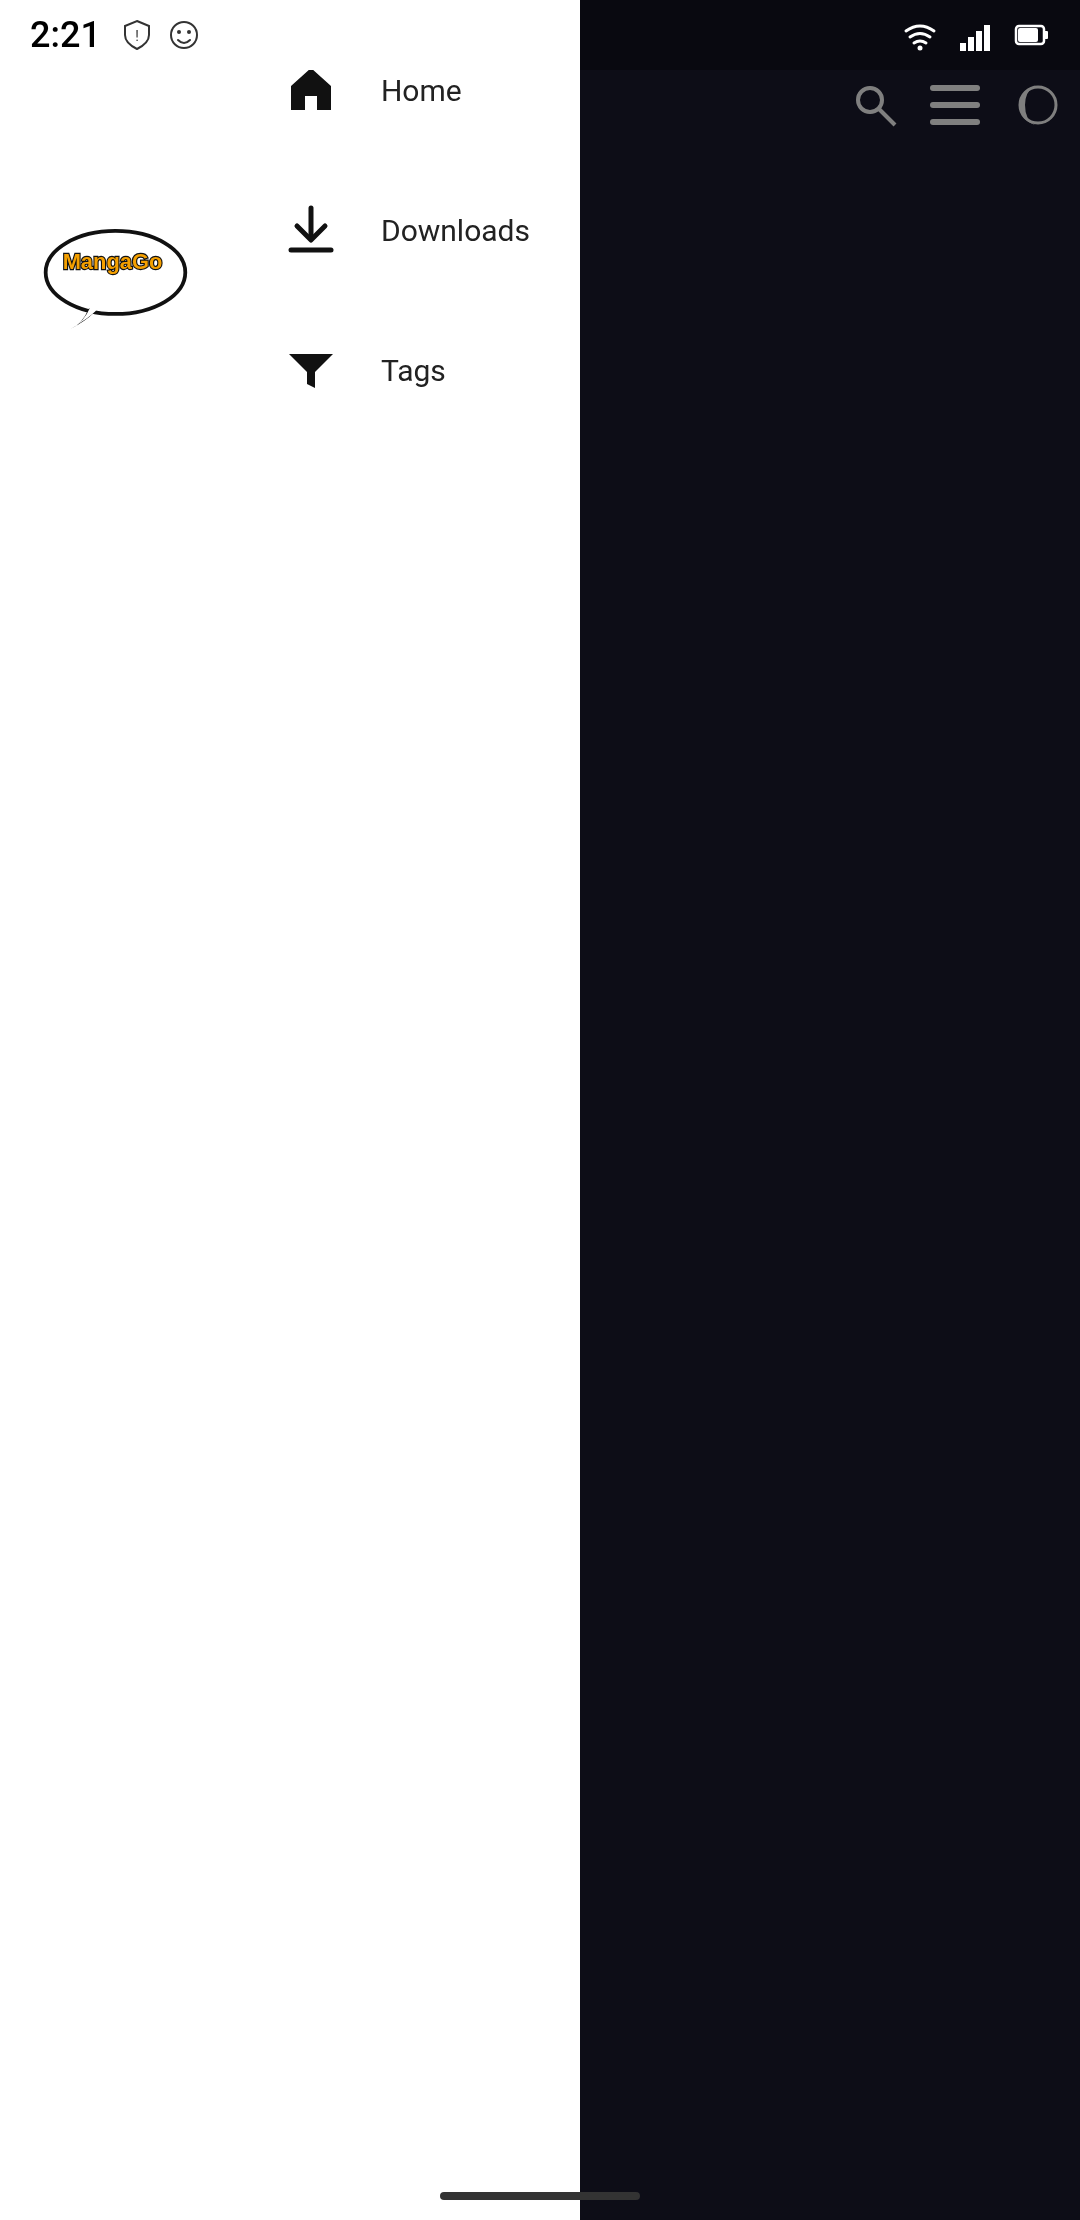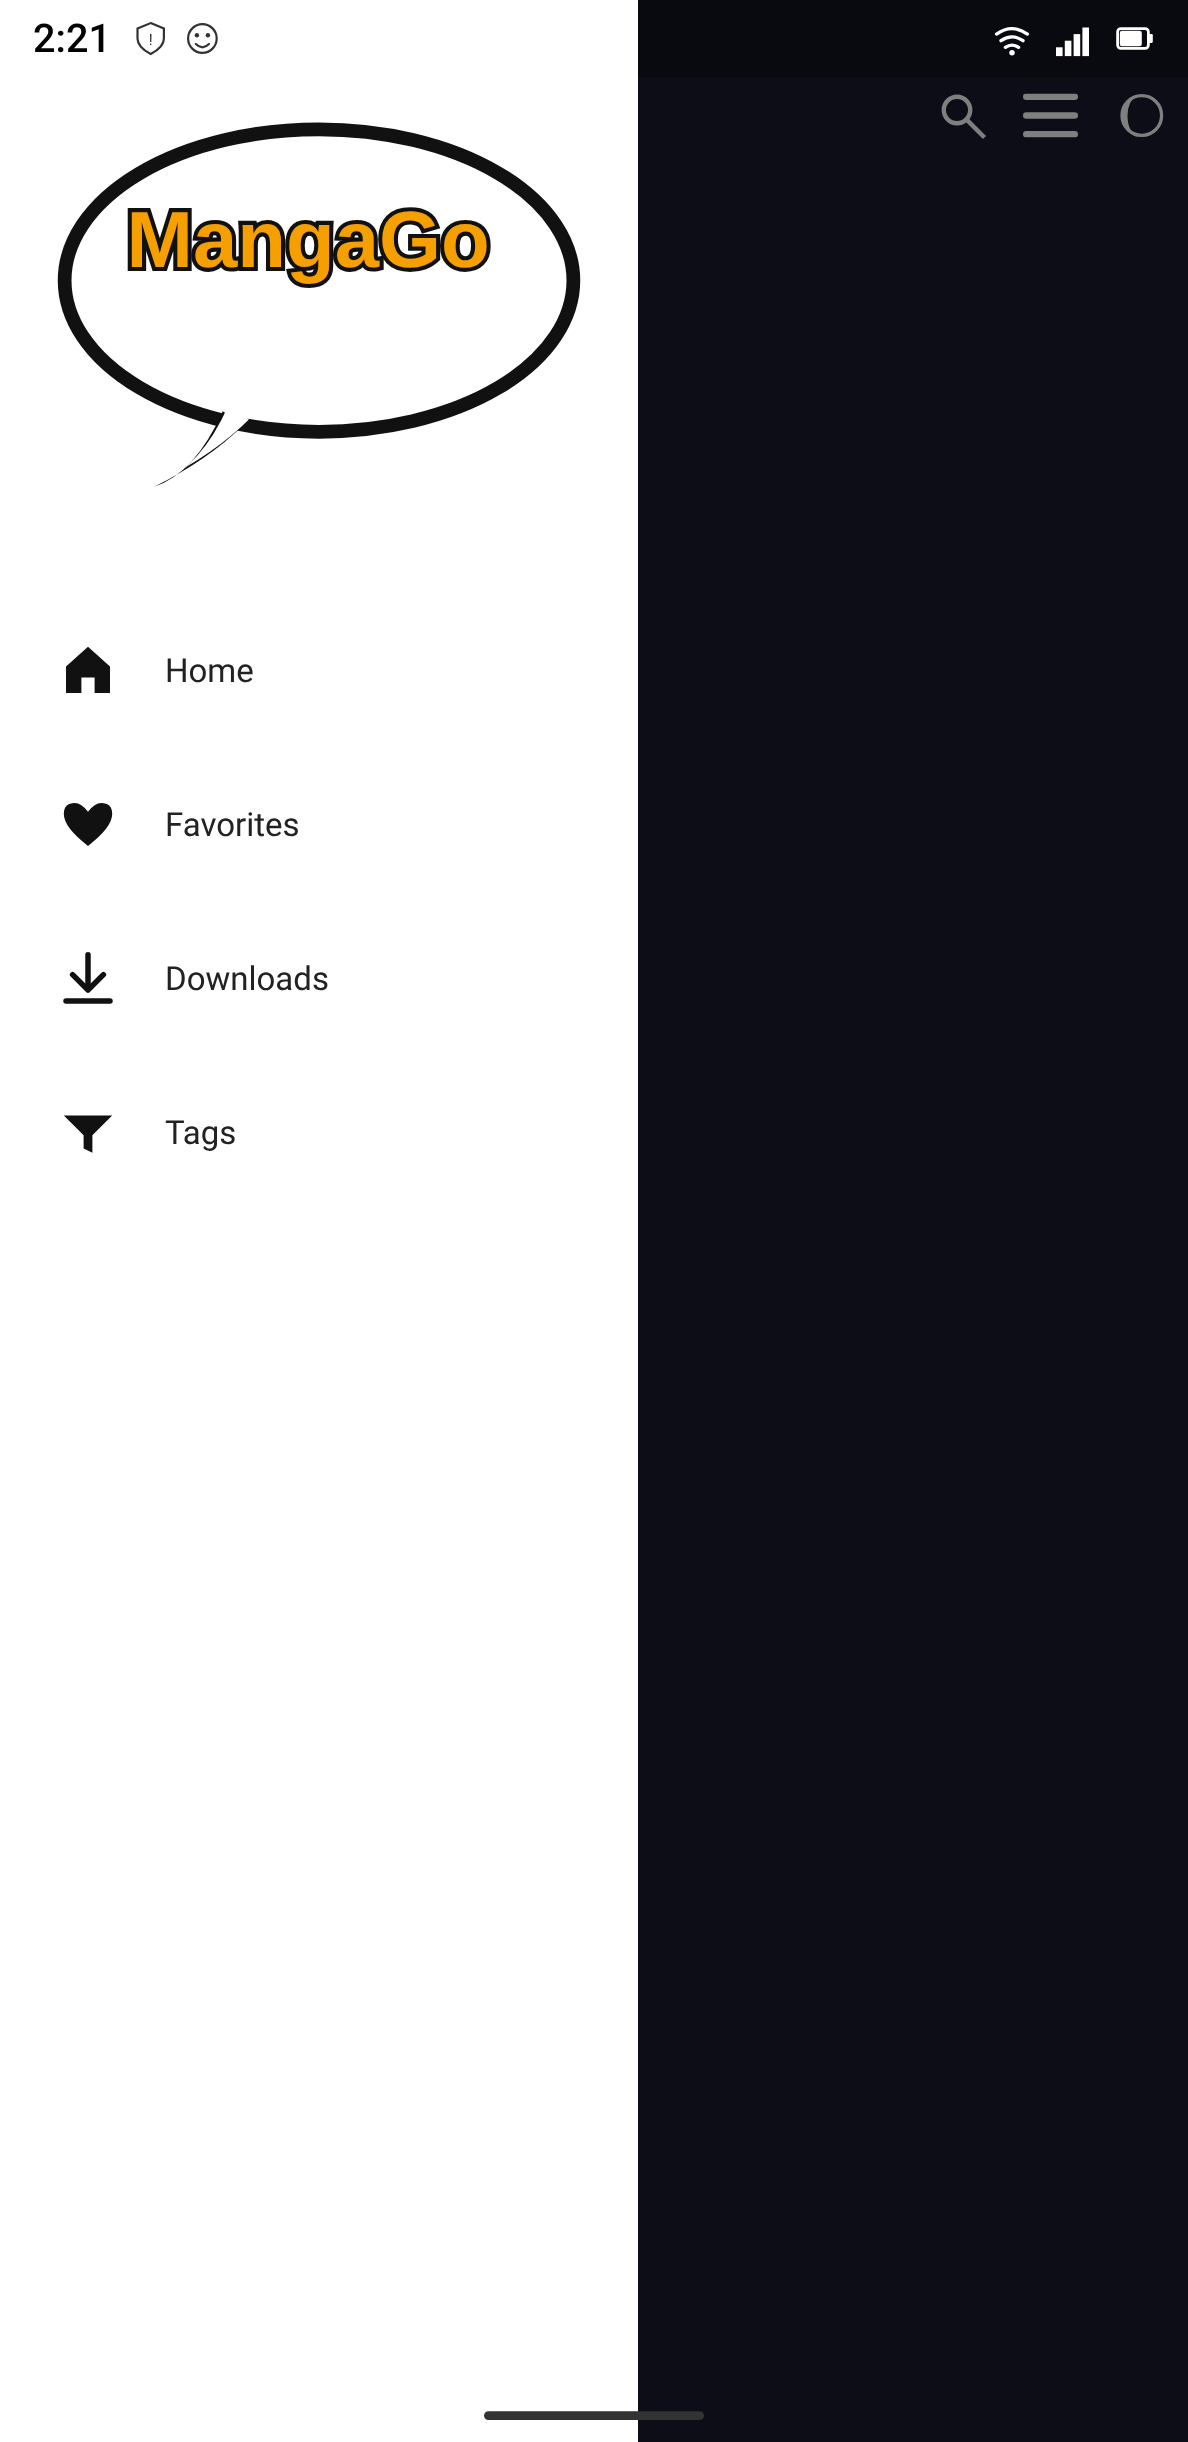--- a/index.html
+++ b/index.html
@@ -82,21 +82,21 @@
     
     .drawer {
       position: absolute;
       top: 0;
       left: 0;
       width: 580px;
       height: 2220px;
       background: #ffffff;
       z-index: 50;
       display: flex;
-      flex-direction: column;
+      flex-direction: row;
     }
 
     .drawer-logo-area {
       padding: 80px 40px 40px;
       display: flex;
       align-items: center;
       height: 520px;
     }
 
     
@@ -342,28 +342,20 @@
     <div class="nav-item">
       <div class="nav-icon">
         <svg viewBox="0 0 52 52" fill="none">
           <path d="M6 22 L26 4 L46 22 L46 46 L32 46 L32 32 L20 32 L20 46 L6 46 Z" fill="#111"></path>
         </svg>
       </div>
       <span class="nav-label">Home</span>
     </div>
 
 
-    <div class="nav-item">
-      <div class="nav-icon">
-        <svg viewBox="0 0 52 52" fill="none">
-          <path d="M26 45 Q4 28 4 16 Q4 6 14 6 Q20 6 26 14 Q32 6 38 6 Q48 6 48 16 Q48 28 26 45 Z" fill="#111"></path>
-        </svg>
-      </div>
-      <span class="nav-label">Favorites</span>
-    </div>
 
     <div class="nav-item">
       <div class="nav-icon">
         <svg viewBox="0 0 52 52" fill="none">
           <line x1="26" y1="4" x2="26" y2="34" stroke="#111" stroke-width="5" stroke-linecap="round"></line>
           <path d="M12 22 L26 36 L40 22" stroke="#111" stroke-width="5" fill="none" stroke-linecap="round" stroke-linejoin="round"></path>
           <line x1="6" y1="46" x2="46" y2="46" stroke="#111" stroke-width="5" stroke-linecap="round"></line>
         </svg>
       </div>
       <span class="nav-label">Downloads</span>

